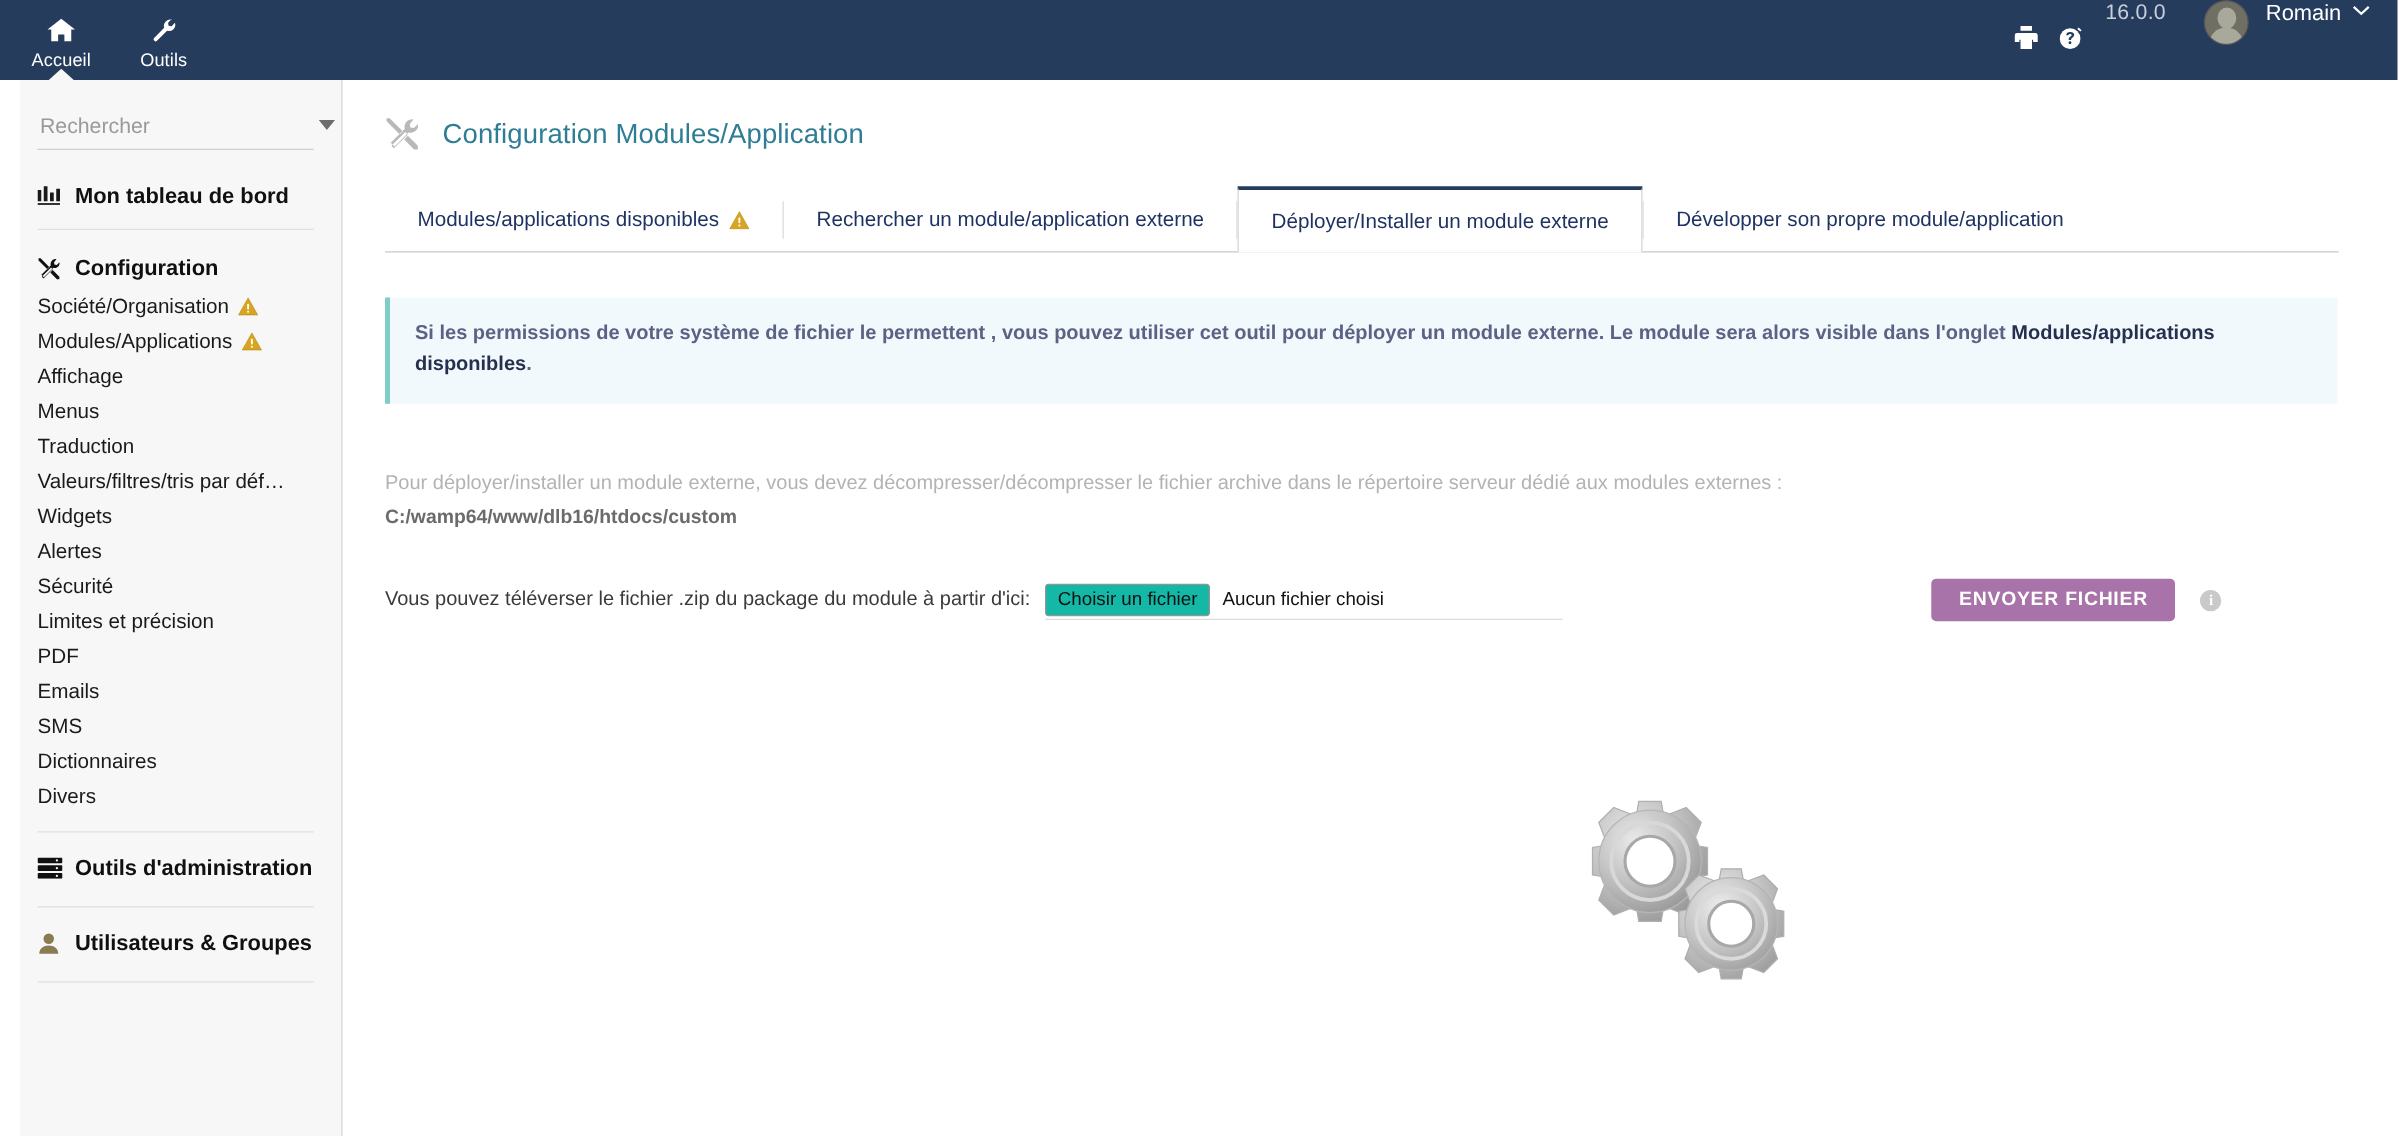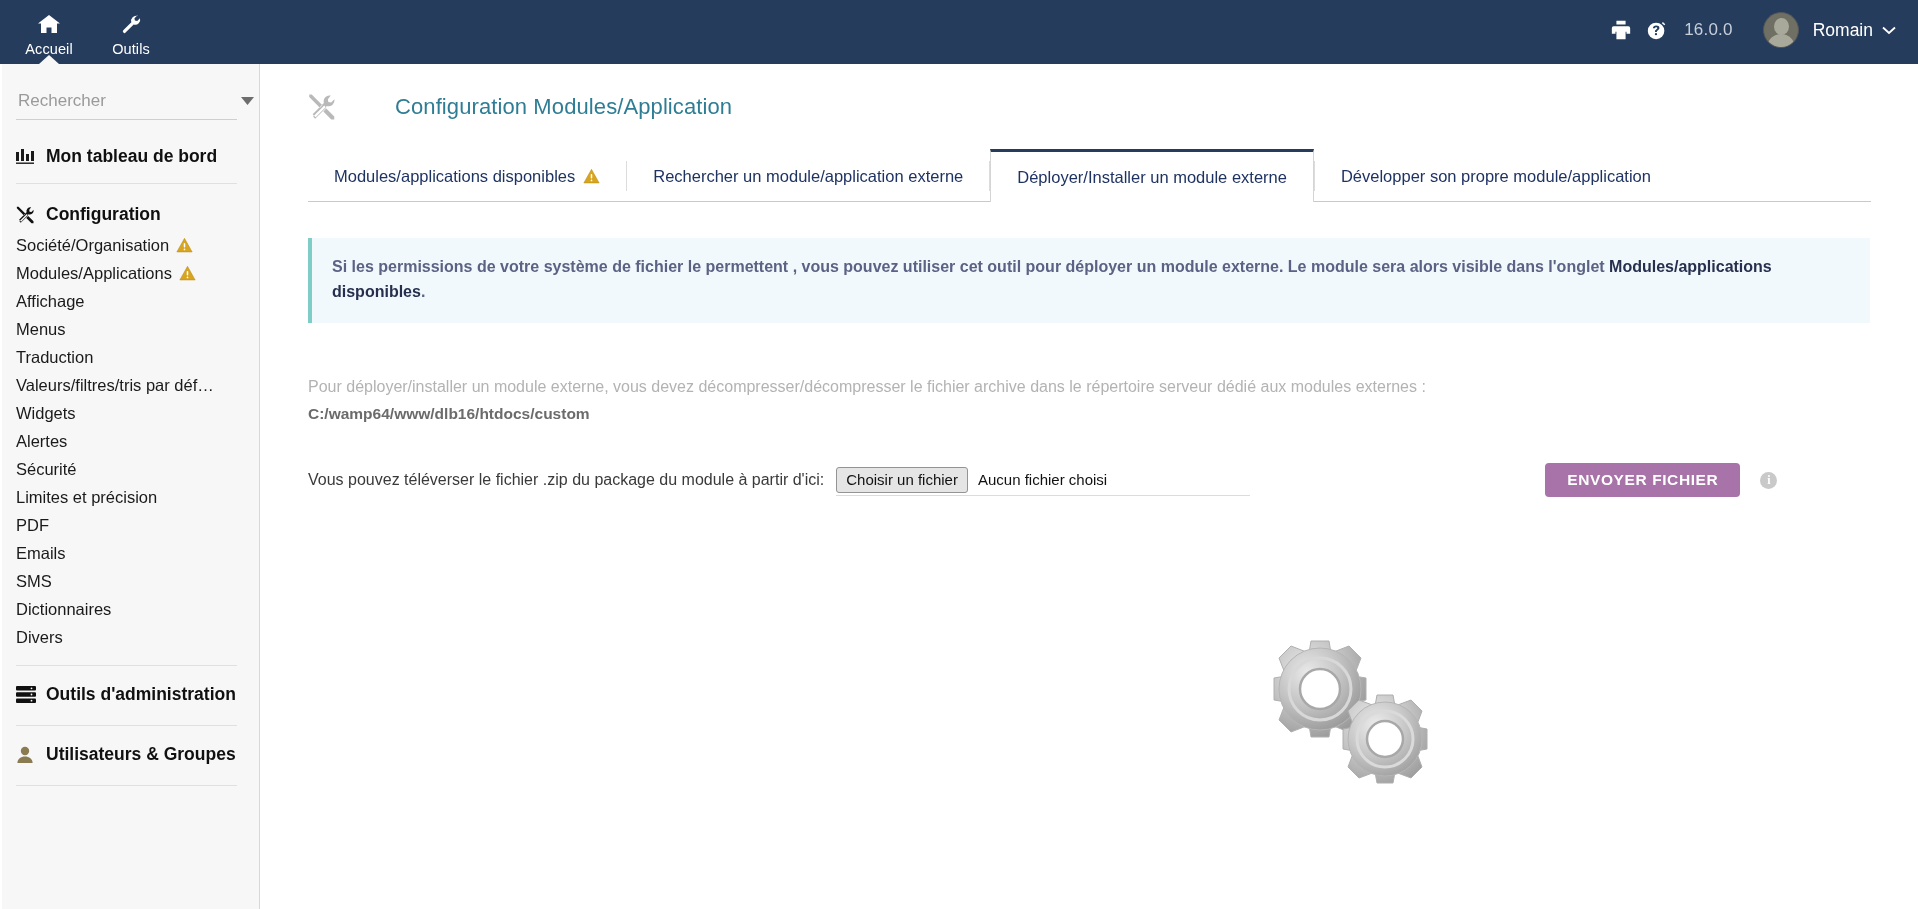--- a/index.html
+++ b/index.html
@@ -34,21 +34,21 @@
   .topnav-item.active::after {
     content: ""; position: absolute; bottom: 0; left: 50%;
     transform: translateX(-50%);
     width: 0; height: 0;
     border-left: 10px solid transparent;
     border-right: 10px solid transparent;
     border-bottom: 9px solid #f7f7f7;
   }
   #topright {
     margin-left: auto;
-    display: flex; align-items: center;
+    display: flex; 
     height: 60px; padding-right: 22px; gap: 0;
   }
   .tr-icon { margin-right: 14px; cursor: pointer; display:flex; align-items:center;}
   .version {
     color: #c8cfdb; font-size: 17px; margin-right: 30px; margin-left: 2px;
     letter-spacing: .2px;
   }
   .avatar {
     width: 36px; height: 36px; border-radius: 50%;
     background: #6f6f63; overflow: hidden; position: relative;
@@ -60,21 +60,21 @@
   }
   .avatar .body {
     position: absolute; width: 28px; height: 18px; border-radius: 14px 14px 0 0;
     background: #a9a99b; left: 3px; top: 21px;
   }
   .username { color: #ffffff; font-size: 17.5px; margin-right: 9px; }
   .caret-down { color:#ffffff; font-size: 14px; cursor:pointer; }
 
   
   #sidebar {
-    position: absolute; top: 64px; left: 2px;
+    position: absolute; top: 64px; left: 16px;
     width: 258px; height: 845px;
     background: #f7f7f7;
     border-right: 1px solid #d8d8d8;
     overflow: hidden;
     z-index: 10;
   }
   #search-wrap {
     margin: 22px 22px 0 14px;
     border-bottom: 1px solid #cfcfcf;
     height: 34px;
@@ -109,21 +109,20 @@
 
   
   #main {
     position: absolute; top: 64px; left: 258px;
     width: 1660px; height: 845px;
     background: #ffffff; overflow: hidden;
   }
   #page-title-row {
     display: flex; align-items: center;
     padding: 28px 0 0 50px;
-    gap: 41px;
   }
   #page-title-icon { margin-right: 16px; display:flex; align-items:center; }
   #page-title {
     font-size: 22px; color: #2e7d95; letter-spacing: .1px;
   }
 
   
   #tabs {
     margin: 28px 0 0 50px;
     width: 1563px;
@@ -180,21 +179,21 @@
   }
   #upload-label { font-size: 16px; color: #3a3a3a; margin-right: 12px; }
   #file-field {
     display: flex; align-items: center;
     border-bottom: 1px solid #dcdcdc;
     height: 31px; width: 414px;
   }
   #file-btn {
     font-family: "Liberation Sans", sans-serif;
     font-size: 15px; color: #111;
-    background: #e5e5e5;
+    background: #14b8a6;
     border: 1px solid #949494;
     border-radius: 3px;
     padding: 3px 9px 4px 9px;
     cursor: pointer;
   }
   #file-name { font-size: 15px; color: #111; margin-left: 10px; }
   #send-btn {
     margin-left: 295px;
     background: #a873a8;
     color: #ffffff;

